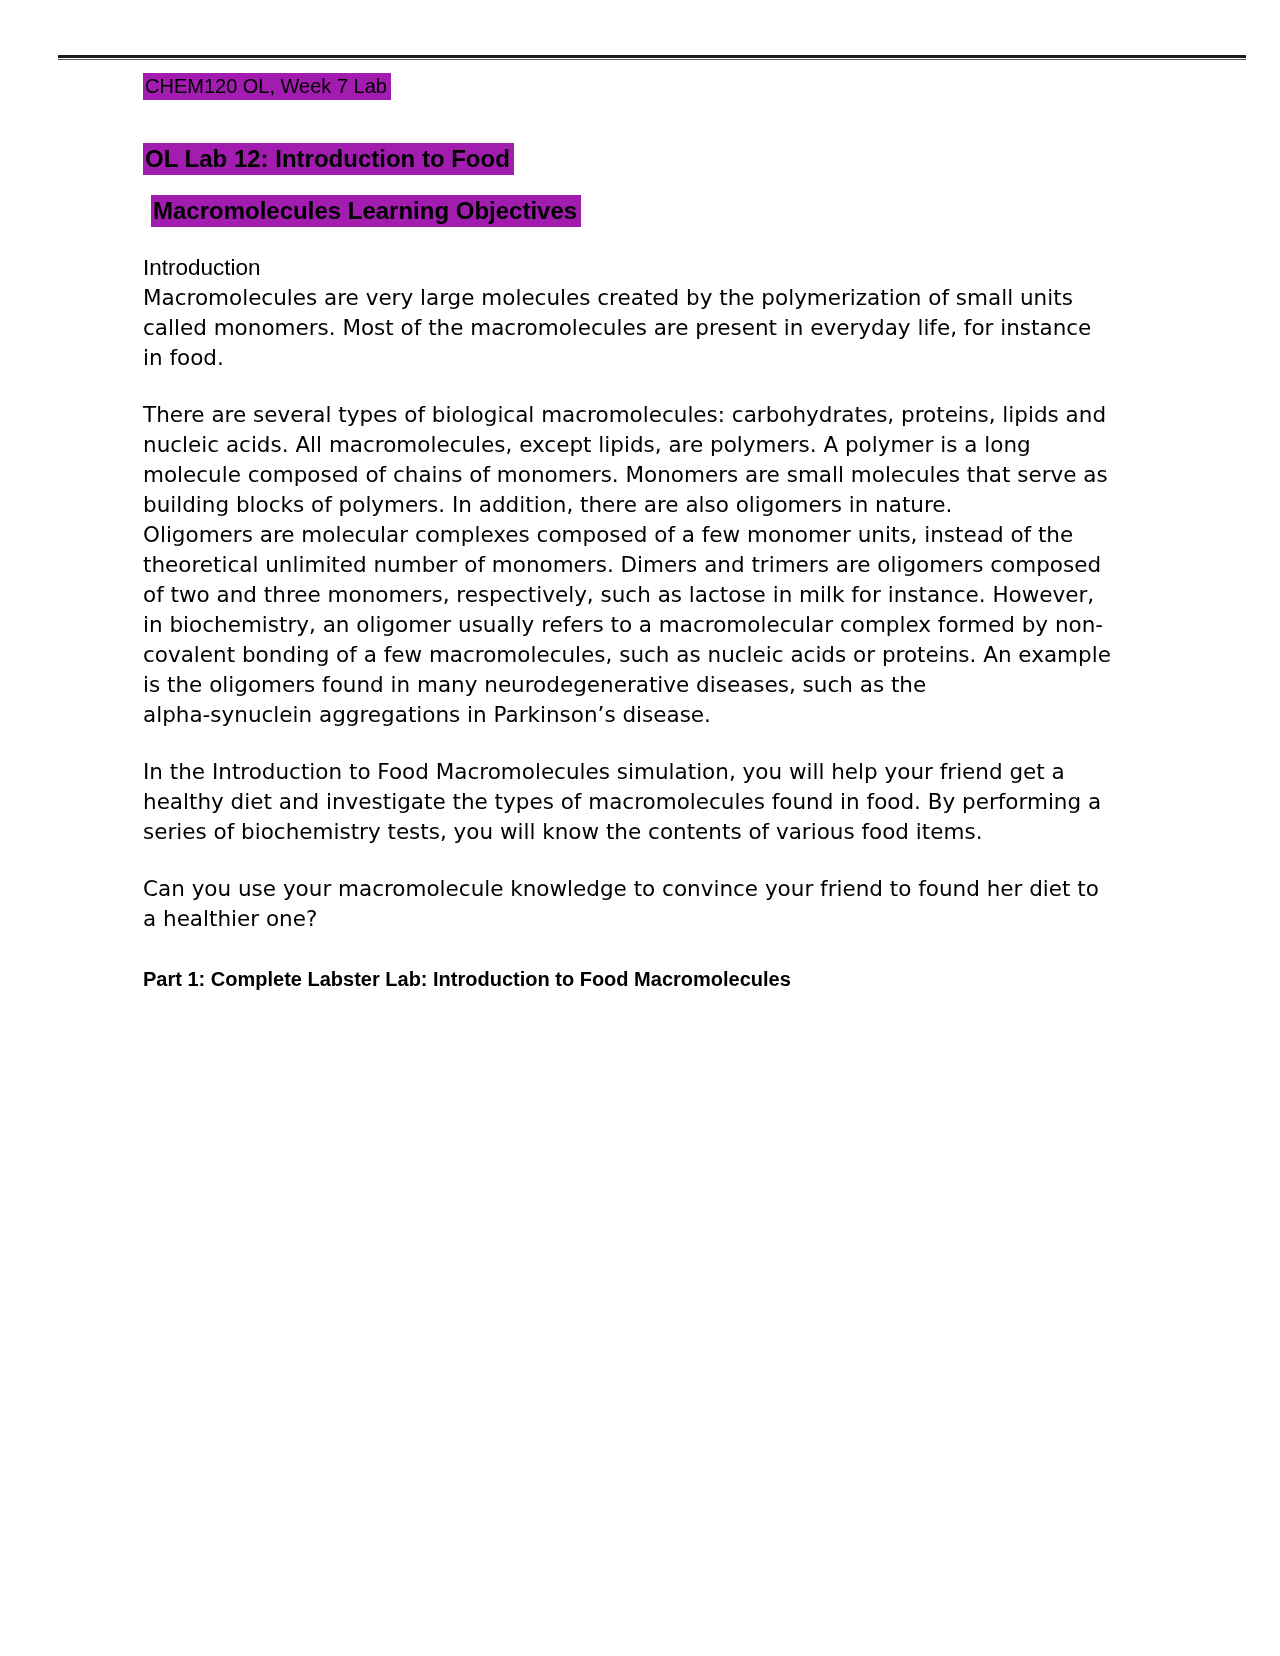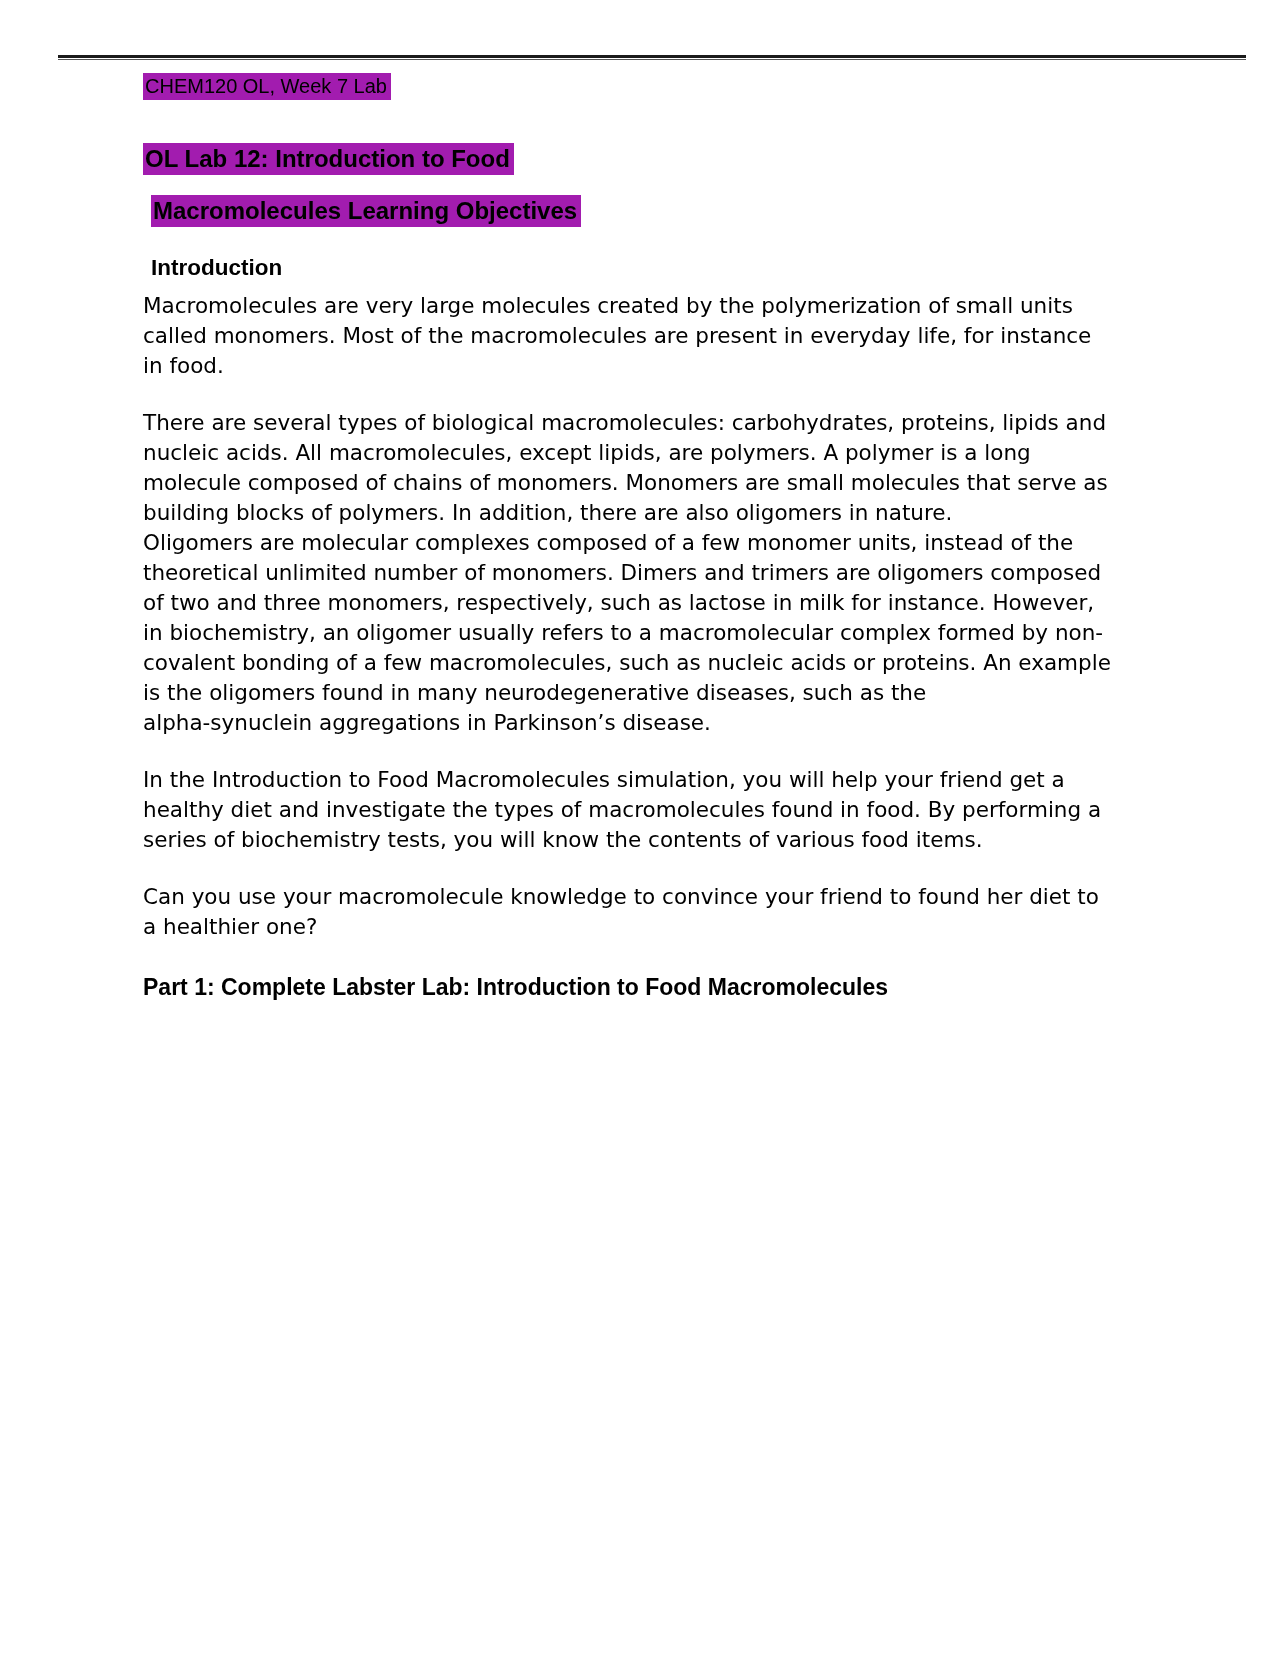--- a/index.html
+++ b/index.html
@@ -43,41 +43,41 @@
   ul.objectives {
     margin: 14px 0 0 0;
     padding: 0 0 0 72px;
     font-size: 21.5px;
     line-height: 31px;
   }
   ul.objectives li { padding-left: 8px; }
   .section { margin-top: 27px; }
   .section-heading {
     font-family: "Liberation Sans", sans-serif;
-    font-weight: bold;
+    font-weight: normal;
     font-size: 22.5px;
     line-height: 30px;
-    margin: 8px;
+    margin: 0;
   }
   .section-body {
     font-size: 21.5px;
     line-height: 30px;
     margin: 0;
     white-space: pre-line;
   }
   .closing {
     margin-top: 27px;
     font-size: 21.5px;
     line-height: 30px;
   }
   .part-heading {
     margin-top: 30px;
     font-family: "Liberation Sans", sans-serif;
     font-weight: bold;
-    font-size: 23px;
+    font-size: 20px;
     line-height: 30px;
   }
 </style>
 </head>
 <body>
 
 <div class="top-rule"></div>
 
 <div class="content">
 

